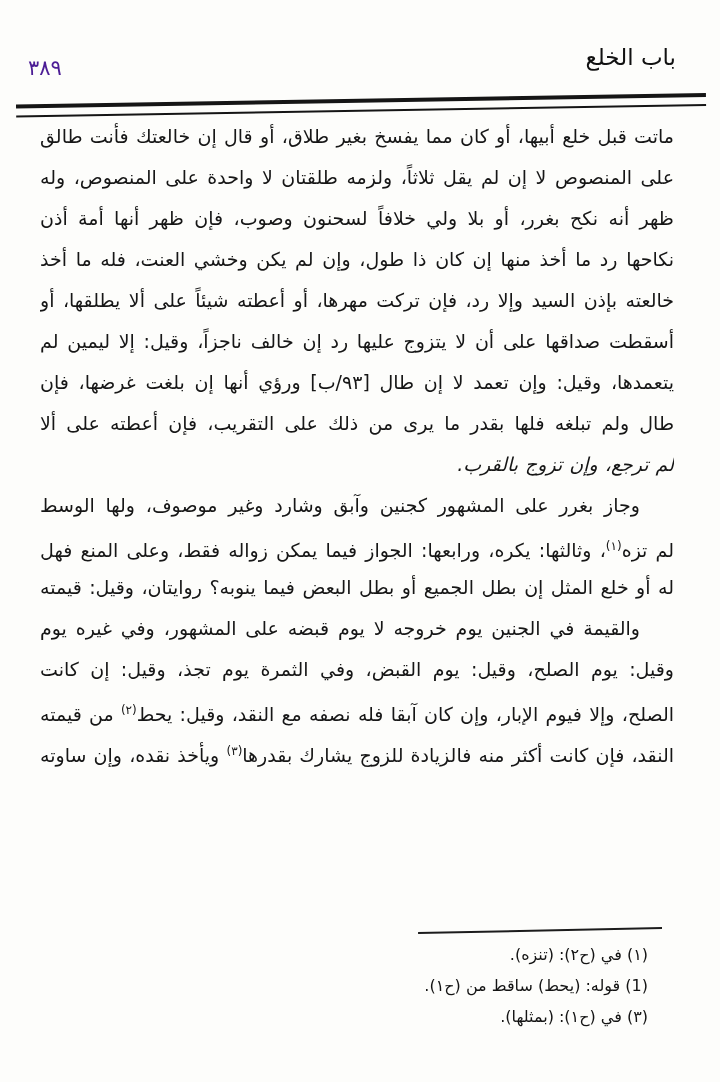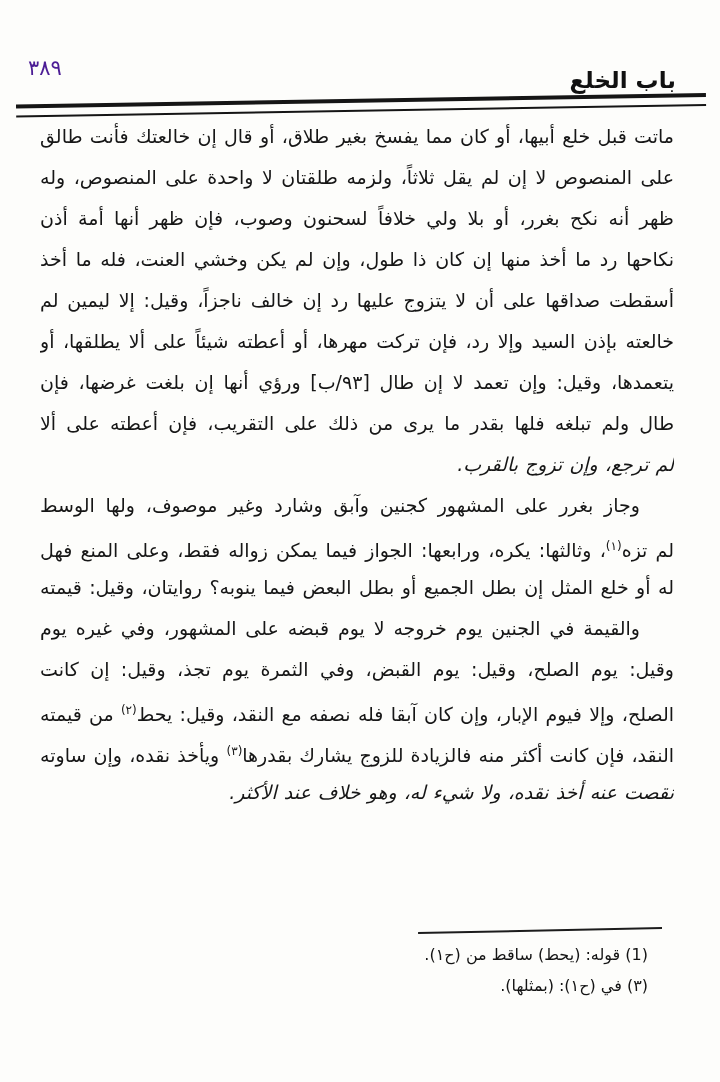--- a/index.html
+++ b/index.html
@@ -16,24 +16,23 @@
     position: relative;
     width: 720px;
     height: 1082px;
     background: #fdfdfb;
   }
   .chapter-title {
     position: absolute;
     top: 44px;
     right: 44px;
     font-size: 23px;
-    font-weight: bold;
+    font-weight: normal;
     direction: rtl;
     color: #111;
-    margin-top: 23px;
   }
   .page-number {
     position: absolute;
     top: 56px;
     left: 28px;
     font-size: 21px;
     color: #4c1d95;
   }
   .header-rule {
     position: absolute;
@@ -101,40 +100,40 @@
   <div class="page-number">٣٨٩</div>
 
   <div class="header-rule"></div>
 
   <div class="body-text" dir="rtl">
       <div class="para">
         <div class="line"><span class="seg">ماتت قبل خلع أبيها، أو كان مما يفسخ بغير طلاق، أو قال إن خالعتك فأنت طالق ثلاثاً</span></div>
         <div class="line"><span class="seg">على المنصوص لا إن لم يقل ثلاثاً، ولزمه طلقتان لا واحدة على المنصوص، وله ما أخذ إن</span></div>
         <div class="line"><span class="seg">ظهر أنه نكح بغرر، أو بلا ولي خلافاً لسحنون وصوب، فإن ظهر أنها أمة أذن سيدها في</span></div>
         <div class="line"><span class="seg">نكاحها رد ما أخذ منها إن كان ذا طول، وإن لم يكن وخشي العنت، فله ما أخذ إن</span></div>
+        <div class="line"><span class="seg">خالعته بإذن السيد وإلا رد، فإن تركت مهرها، أو أعطته شيئاً على ألا يطلقها، أو</span></div>
         <div class="line"><span class="seg">أسقطت صداقها على أن لا يتزوج عليها رد إن خالف ناجزاً، وقيل: إلا ليمين لم</span></div>
-        <div class="line"><span class="seg">خالعته بإذن السيد وإلا رد، فإن تركت مهرها، أو أعطته شيئاً على ألا يطلقها، أو</span></div>
         <div class="line"><span class="seg">يتعمدها، وقيل: وإن تعمد لا إن طال [٩٣/ب] ورؤي أنها إن بلغت غرضها، فإن</span></div>
         <div class="line"><span class="seg">طال ولم تبلغه فلها بقدر ما يرى من ذلك على التقريب، فإن أعطته على ألا يتزوج عليها</span></div>
         <div class="line last"><span class="seg">لم ترجع، وإن تزوج بالقرب.</span></div>
       </div>
       <div class="para">
         <div class="line indent"><span class="seg">وجاز بغرر على المشهور كجنين وآبق وشارد وغير موصوف، ولها الوسط وثمرة</span></div>
         <div class="line"><span class="seg">لم تزه</span><span class="fnref">(١)</span><span class="seg">، وثالثها: يكره، ورابعها: الجواز فيما يمكن زواله فقط، وعلى المنع فهل لا شيء</span></div>
         <div class="line"><span class="seg">له أو خلع المثل إن بطل الجميع أو بطل البعض فيما ينوبه؟ روايتان، وقيل: قيمته لو جاز</span></div>
       </div>
       <div class="para">
         <div class="line indent"><span class="seg">والقيمة في الجنين يوم خروجه لا يوم قبضه على المشهور، وفي غيره يوم يوجد،</span></div>
         <div class="line"><span class="seg">وقيل: يوم الصلح، وقيل: يوم القبض، وفي الثمرة يوم تجذ، وقيل: إن كانت مأبورة فيوم</span></div>
         <div class="line"><span class="seg">الصلح، وإلا فيوم الإبار، وإن كان آبقا فله نصفه مع النقد، وقيل: يحط</span><span class="fnref">(٢)</span><span class="seg"> من قيمته قدر</span></div>
         <div class="line"><span class="seg">النقد، فإن كانت أكثر منه فالزيادة للزوج يشارك بقدرها</span><span class="fnref">(٣)</span><span class="seg"> ويأخذ نقده، وإن ساوته أو</span></div>
-        <div class="line last"><span class="seg">نقصت عنه أخذ نقده، ولا شيء له، وهو خلاف عند الأكثر.</span></div>
       </div>
     </div>
 
   <div class="footnote-separator"></div>
 
   <div class="footnotes" dir="rtl">
+      <div class="footnote">(١) في (ح٢): (تنزه).</div>
       <div class="footnote">(1) قوله: (يحط) ساقط من (ح١).</div>
       <div class="footnote">(٣) في (ح١): (بمثلها).</div>
     </div>
 
 </div>
 
 </body></html>

